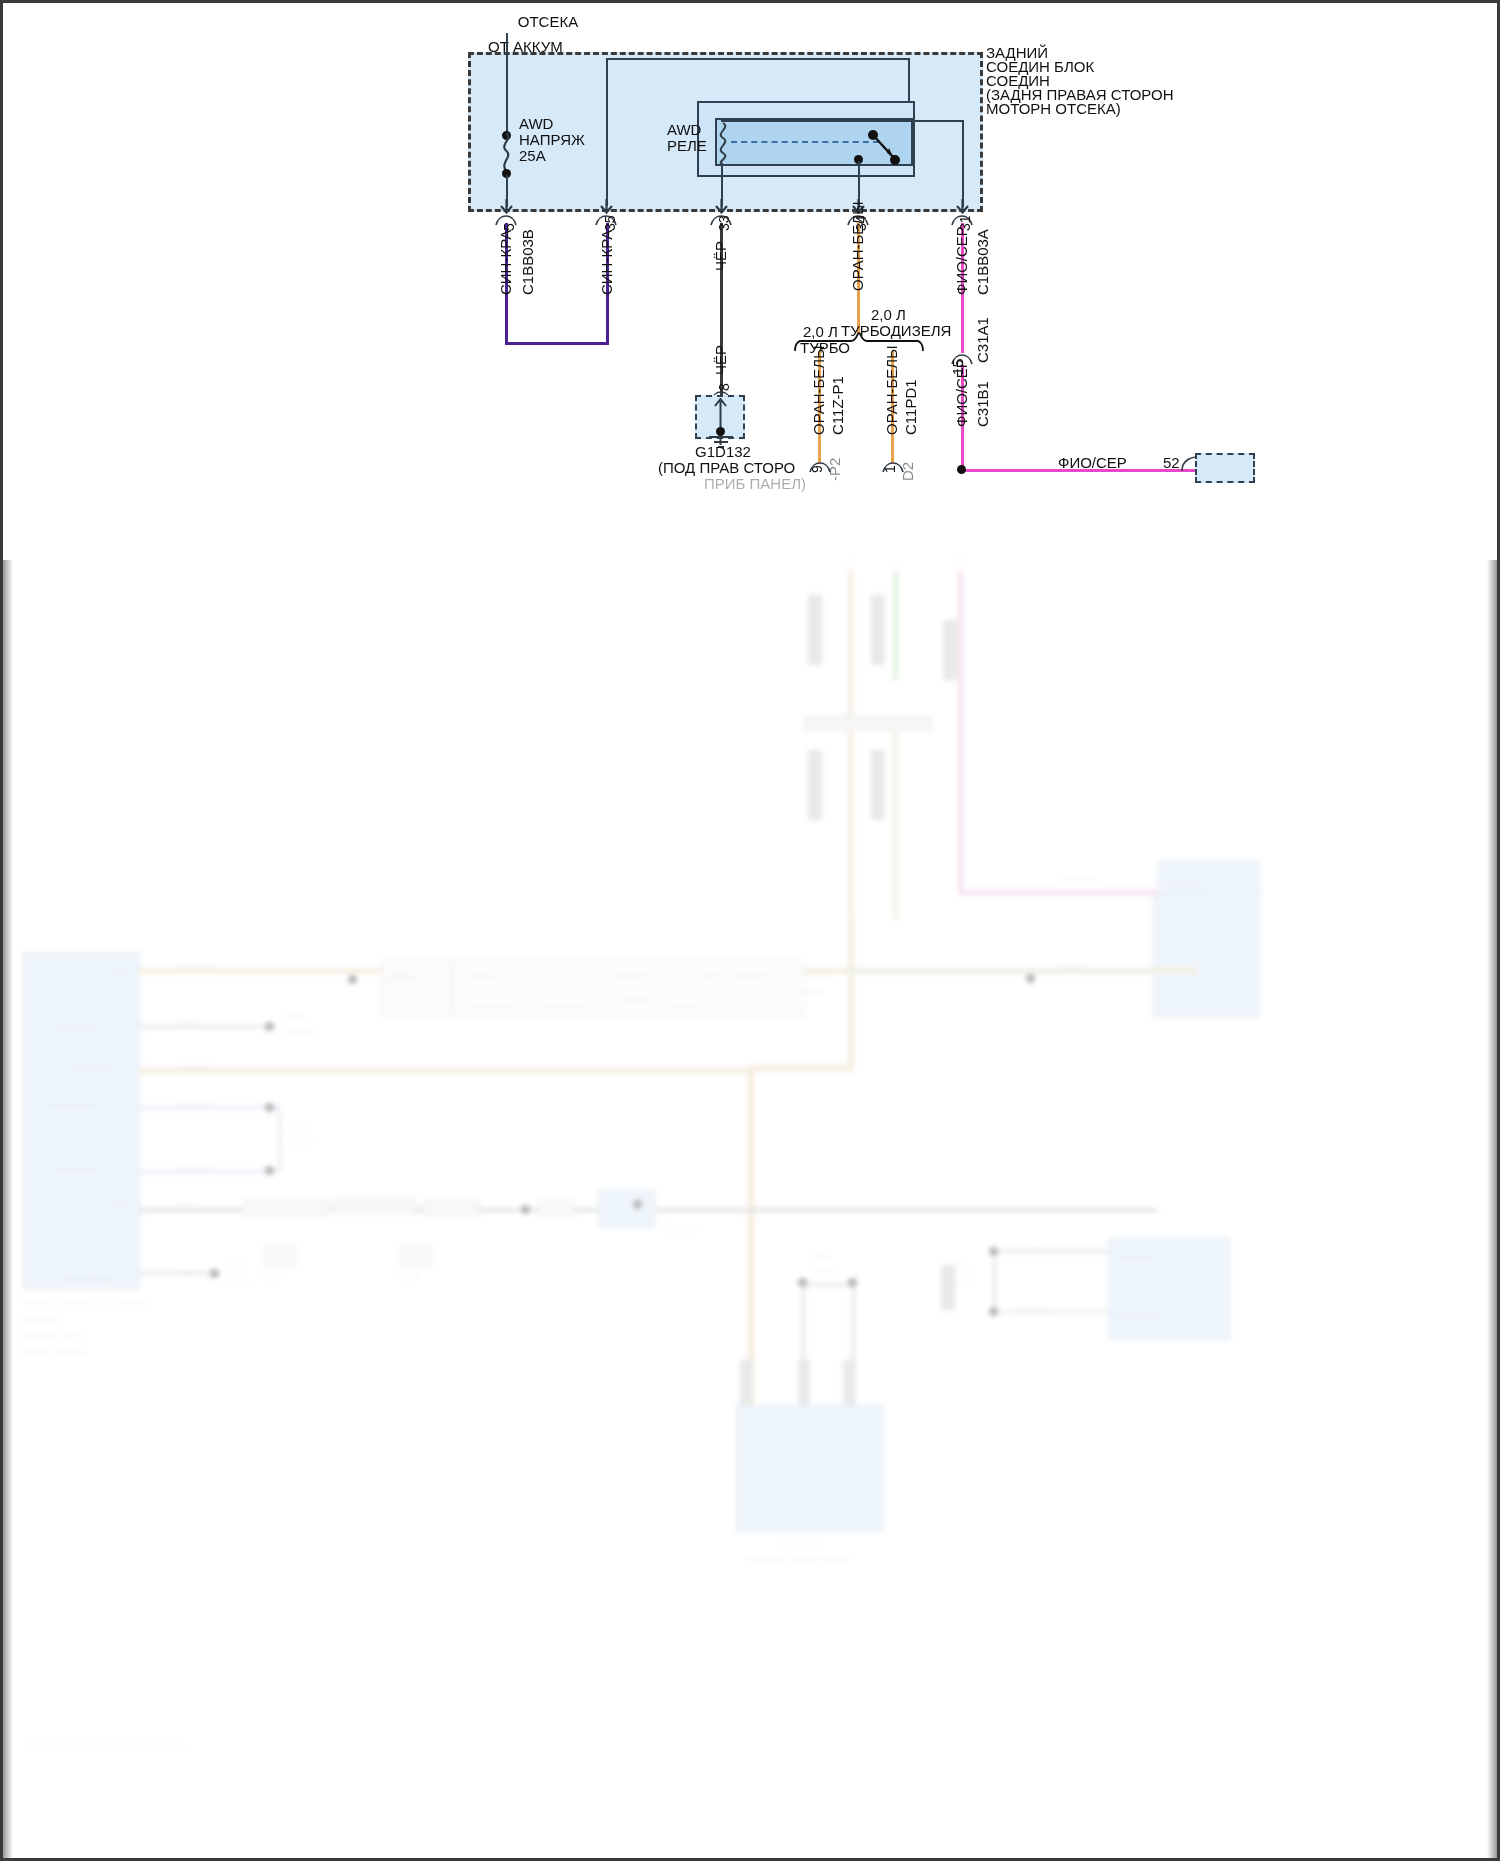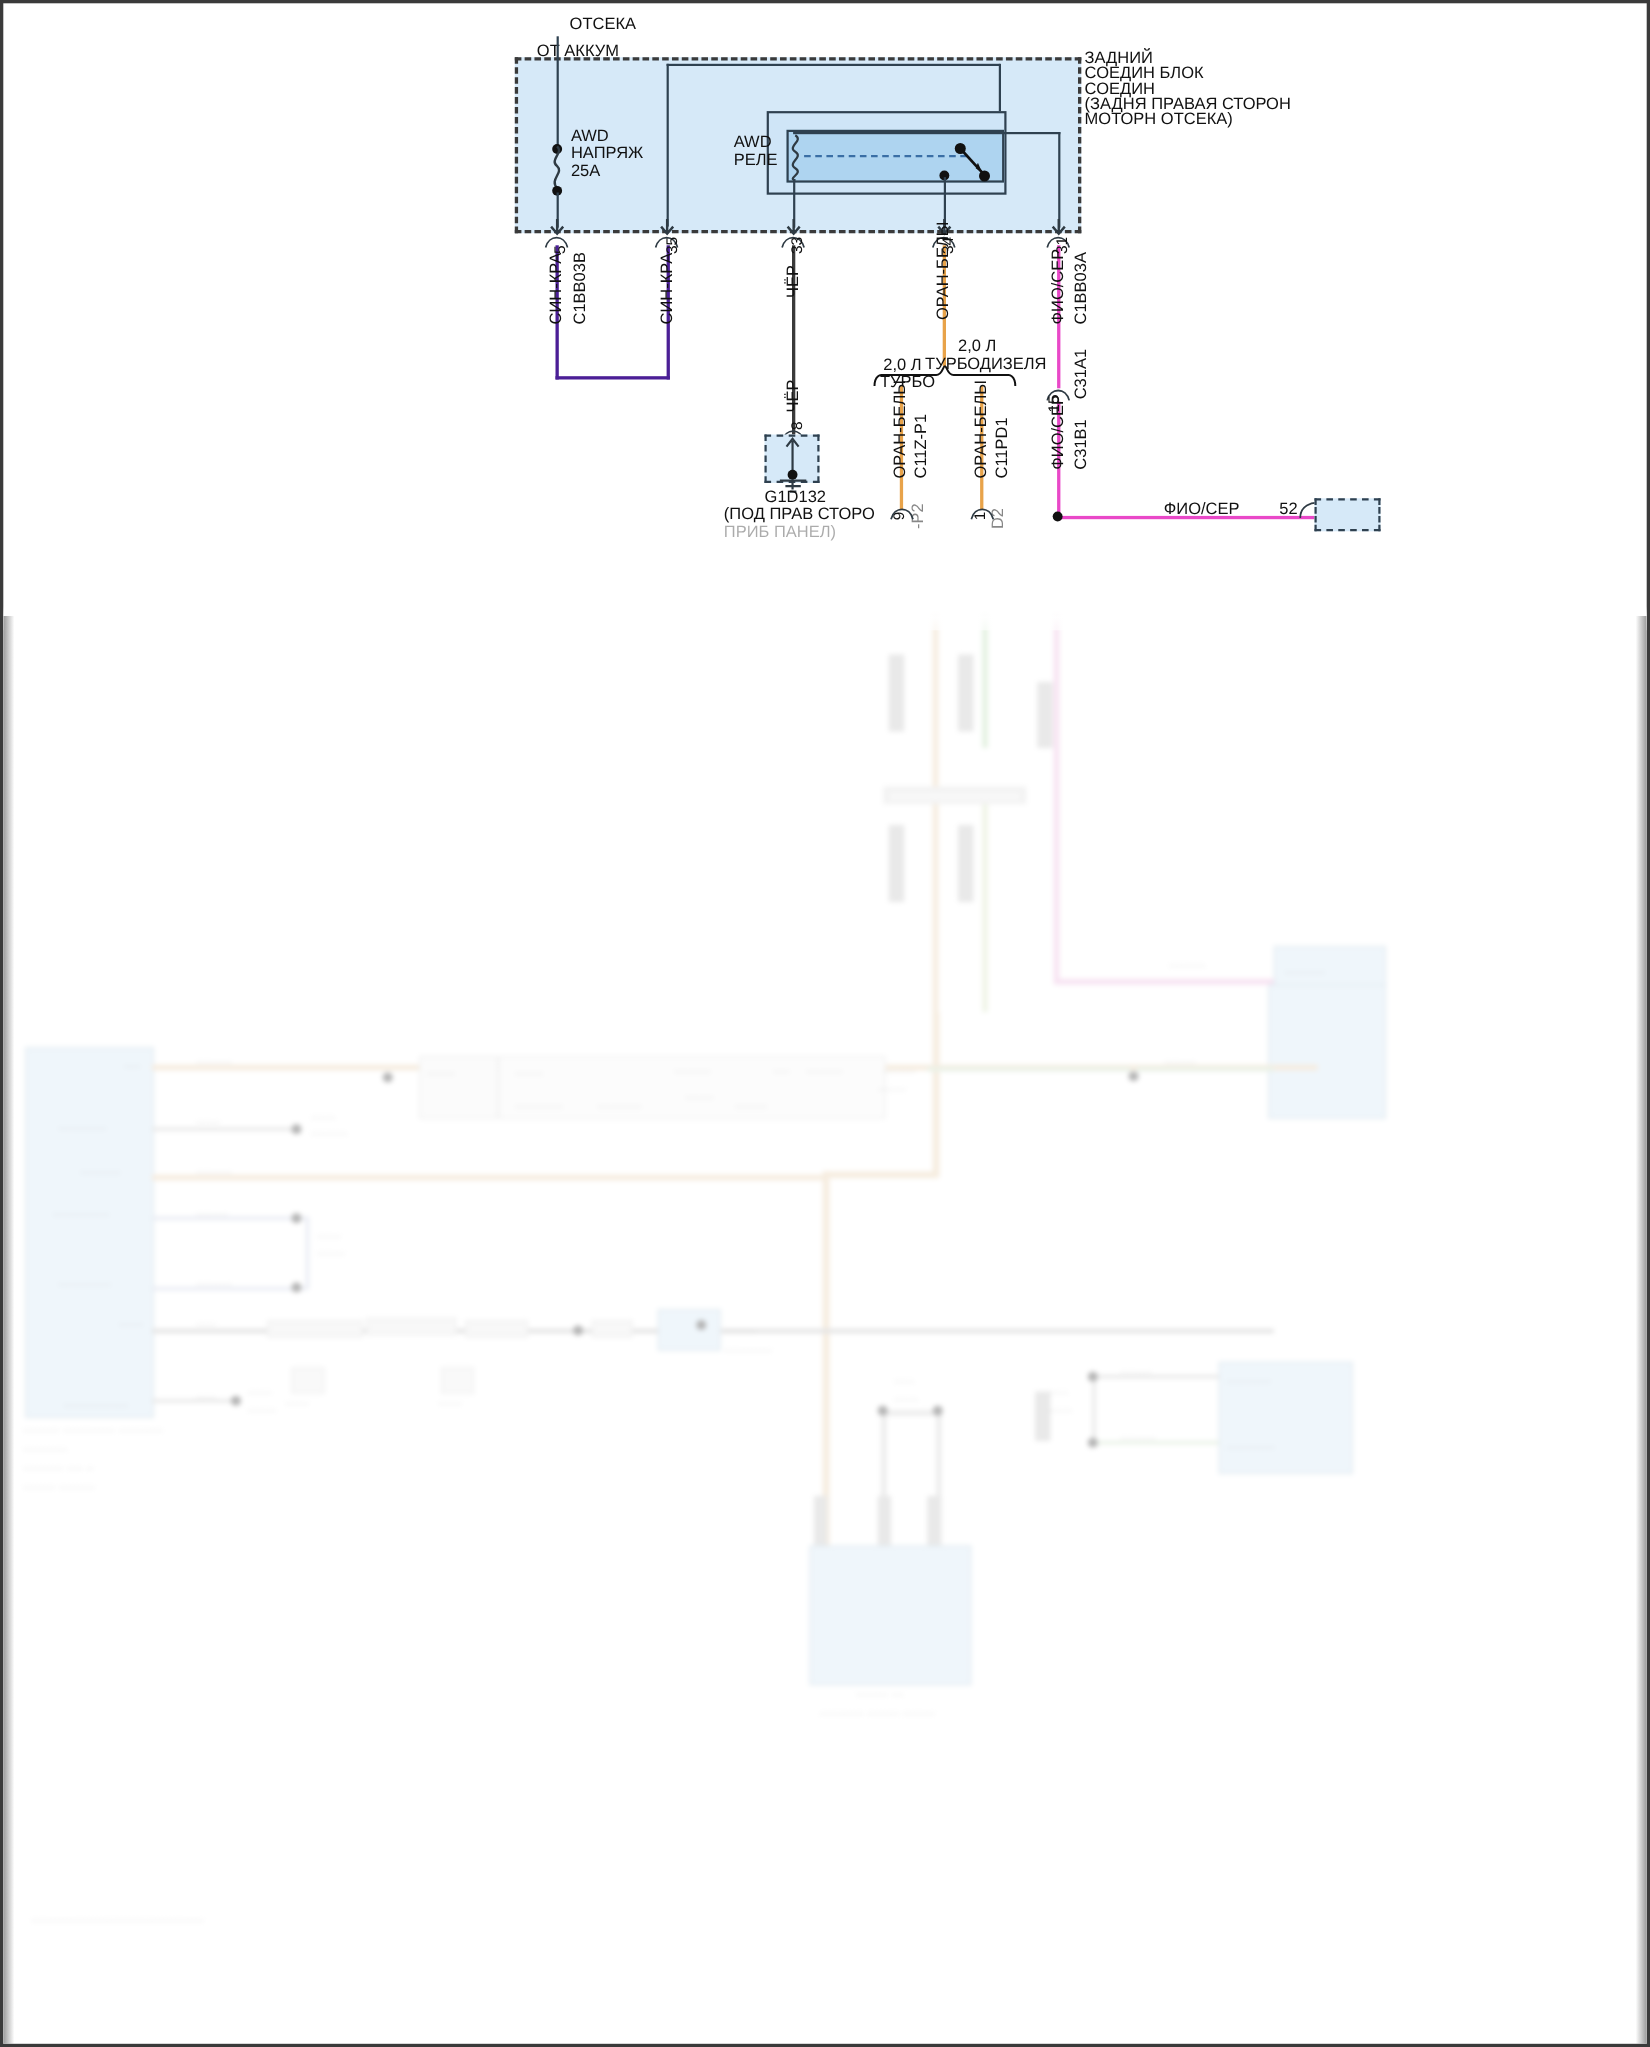--- a/index.html
+++ b/index.html
@@ -372,21 +372,21 @@
   </svg>
   <div class="dot" style="left:713px;top:424px;"></div>
   <svg class="abs" style="left:703px;top:431px;" width="30" height="16">
     <line x1="3" y1="3" x2="27" y2="3" stroke="#2f3b44" stroke-width="2"></line>
     <line x1="8" y1="8" x2="22" y2="8" stroke="#2f3b44" stroke-width="2"></line>
     <line x1="12" y1="13" x2="18" y2="13" stroke="#2f3b44" stroke-width="2"></line>
   </svg>
 
   <div class="abs txt" style="left:675px;top:440px;width:90px;text-align:center;">G1D132</div>
   <div class="abs txt" style="left:655px;top:456px;width:125px;text-align:center;">(ПОД ПРАВ СТОРО</div>
-  <div class="abs txt" style="left:655px;top:472px;width:125px;text-align:left;opacity:0.35;">ПРИБ ПАНЕЛ)</div>
+  <div class="abs txt" style="left:678px;top:472px;width:125px;text-align:right;opacity:0.35;">ПРИБ ПАНЕЛ)</div>
 
   <div class="wire w-v w-orange" style="left:854px;top:220px;height:110px;"></div>
   <div class="abs vtxt vtxt-sm" style="left:850px;top:228px;">34</div>
   <div class="abs vtxt" style="left:846px;top:288px;">ОРАН-БЕЛЫ</div>
 
   <svg class="abs" style="left:790px;top:328px;" width="132" height="22">
     <path d="M2,20 C 2,10 8,10 8,10 L58,10 C 64,10 64,2 66,2 C 68,2 68,10 74,10 L124,10 C 124,10 130,10 130,20" fill="none" stroke="#111" stroke-width="1.8"></path>
   </svg>
 
   <div class="abs txt" style="left:800px;top:320px;">2,0 Л</div>

